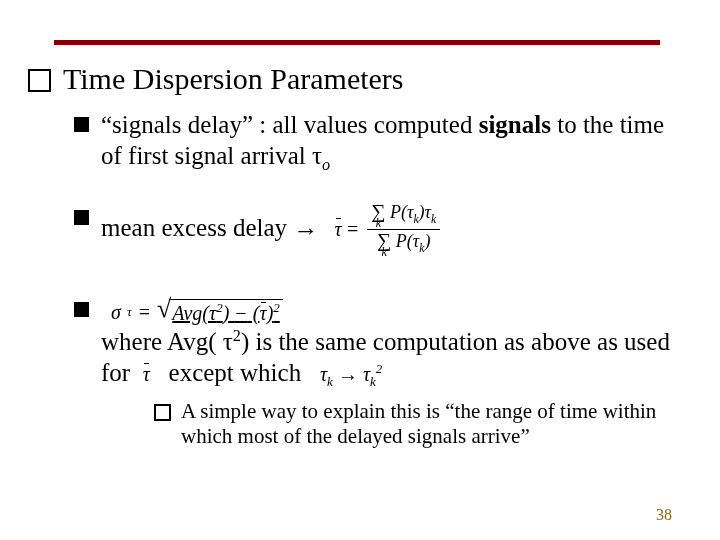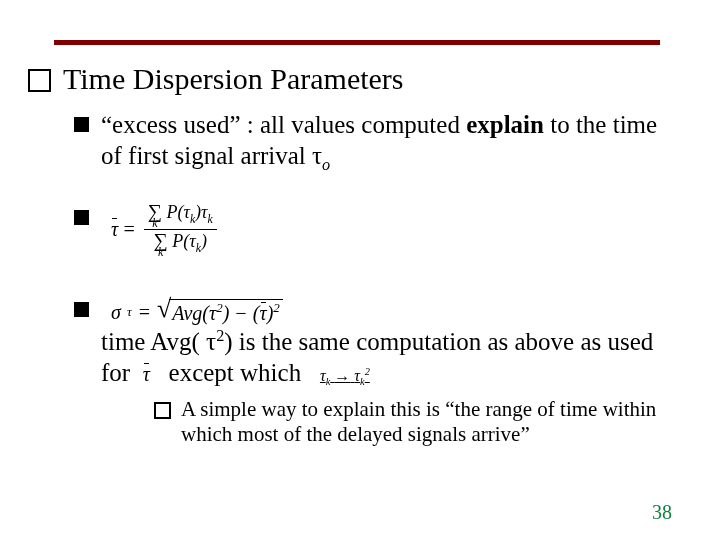--- a/index.html
+++ b/index.html
@@ -91,22 +91,22 @@
     flex: 0 0 auto;
   }
   .l3-text {
     font-size: 21px;
     line-height: 1.2;
   }
   .pgnum {
     position: absolute;
     right: 28px;
     bottom: 16px;
-    font-size: 20px;
-    color: #15803d;
+    font-size: 16px;
+    color: #a16207;
     font-family: "Times New Roman", Times, serif;
   }
 
   
   .math {
     font-family: "Times New Roman", Times, serif;
     font-style: italic;
   }
   .frac {
     display: inline-block;
@@ -137,20 +137,21 @@
   }
   .sqrt .radical {
     font-size: 26px;
     line-height: 0.8;
     margin-right: -2px;
   }
   .sqrt .radicand {
     border-top: 1.5px solid #000;
     padding: 0 3px;
     white-space: nowrap;
+    text-decoration: underline;
   }
   .eq-inline {
     display: inline-flex;
     align-items: center;
     vertical-align: middle;
     gap: 4px;
     font-size: 20px;
     padding-left: 10px;
   }
   .eq-box {
@@ -181,29 +182,30 @@
 
     <div class="h1-row">
       <div class="bullet-open"></div>
       <div class="h1-text">Time Dispersion Parameters</div>
     </div>
 
     <div class="l2">
       <div class="l2-row">
         <div class="bullet-solid"></div>
         <div class="l2-text">
-          <span>“excess used” : all values computed </span><b>explain</b><span> to the time of first signal arrival τ</span><span class="sub">o</span>
+          <span>“signals delay” : all values computed </span><b>signals</b><span> to the time of first signal arrival τ</span><span class="sub">o</span>
         </div>
       </div>
     </div>
 
     <div class="l2" style="margin-bottom:36px;">
       <div class="l2-row">
         <div class="bullet-solid"></div>
         <div class="l2-text">
+          <span>mean excess delay →</span>
           <span class="eq-inline math">
             <span class="bar"><span>τ</span></span>
             <span>=</span>
             <span class="frac">
               <span class="num nowrap">
                 <span class="sigma-row">
                     <span class="sig">∑</span>
                     <span class="lim">k</span>
                   </span>
                 <span>P</span>(<span>τ</span><span class="sub">k</span>)<span>τ</span><span class="sub">k</span>
@@ -232,25 +234,25 @@
             <span class="sqrt">
               <span class="radical">√</span>
               <span class="radicand">
                 <span>Avg</span>(<span>τ</span><span class="sup">2</span>) <span>−</span> (<span class="bar"><span>τ</span></span>)<span class="sup">2</span>
               </span>
             </span>
           </span>
         </div>
       </div>
       <div class="l2-cont">
-        <span>time Avg( τ</span><span class="sup">2</span><span>) is the same computation as above as used for</span>
+        <span>where Avg( τ</span><span class="sup">2</span><span>) is the same computation as above as used for</span>
         &nbsp;<span class="math bar" style="font-size:20px;"><span>τ</span></span>&nbsp;&nbsp;
         <span>except which</span>
         &nbsp;
-        <span class="math nowrap" style="font-size:16px;text-decoration:underline;">
+        <span class="math nowrap" style="font-size:20px;">
           <span>τ</span><span class="sub">k</span>
           <span>→</span>
           <span>τ</span><span class="sub">k</span><span class="sup">2</span>
         </span>
       </div>
 
       <div class="l3">
         <div class="l3-row">
           <div class="bullet-open-sm"></div>
           <div class="l3-text">A simple way to explain this is “the range of time within which most of the delayed signals arrive”</div>

